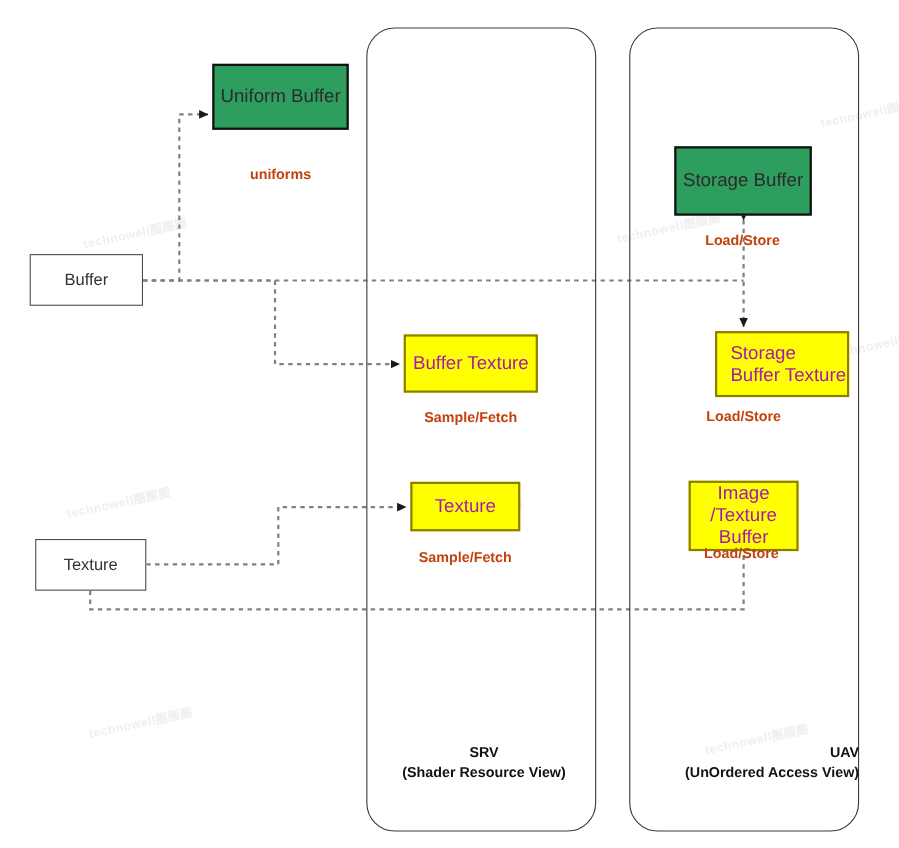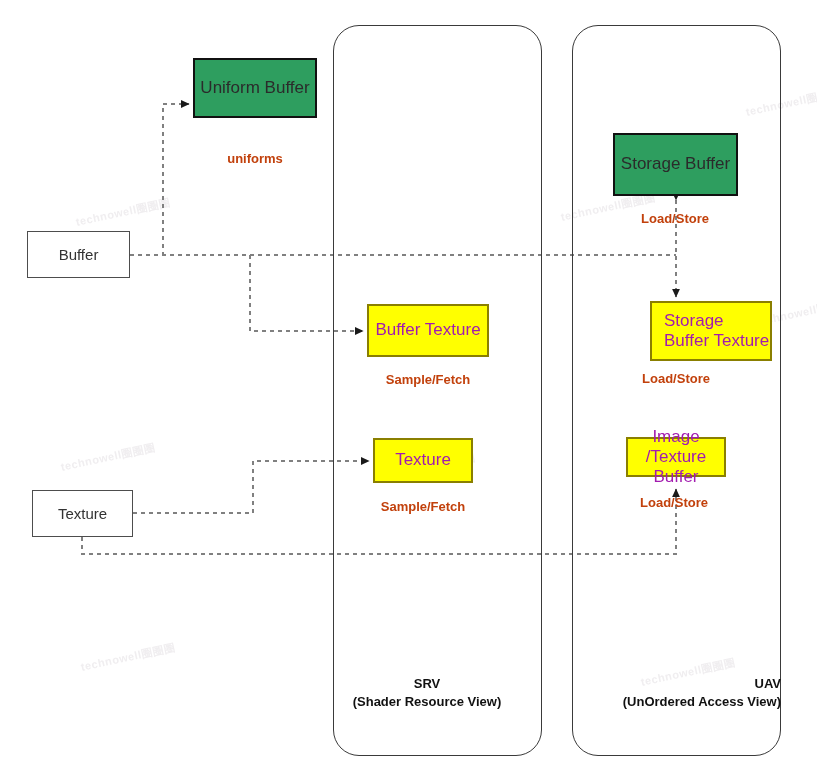--- a/index.html
+++ b/index.html
@@ -125,37 +125,37 @@
         <polyline points="130,255 250,255 250,331 363,331" fill="none" stroke="#808080" stroke-width="2" stroke-dasharray="4,4" marker-end="url(#arrowEnd)"></polyline>
         <polyline points="130,255 676,255" fill="none" stroke="#808080" stroke-width="2" stroke-dasharray="4,4"></polyline>
         <polyline points="676,200 676,297" fill="none" stroke="#808080" stroke-width="2" stroke-dasharray="4,4" marker-end="url(#arrowEnd)" marker-start="url(#arrowStart)"></polyline>
         <polyline points="133,513 253,513 253,461 369,461" fill="none" stroke="#808080" stroke-width="2" stroke-dasharray="4,4" marker-end="url(#arrowEnd)"></polyline>
         <polyline points="82,537 82,554 676,554 676,489" fill="none" stroke="#808080" stroke-width="2" stroke-dasharray="4,4" marker-end="url(#arrowEnd)"></polyline>
       </g>
   </svg>
 
   <div id="container-layer">
       <div class="container" style="left: 333px; top: 25px; width: 209px; height: 731px;"></div>
-      <div class="container-label" style="left: 330px; width: 194px; top: 675px;">SRV
+      <div class="container-label" style="left: 343px; width: 194px; top: 675px;">SRV
 (Shader Resource View)</div>
       <div class="container" style="left: 572px; top: 25px; width: 209px; height: 731px;"></div>
       <div class="container-label" style="left: 572px; width: 209px; top: 675px; text-align: right;">UAV
 (UnOrdered Access View)</div>
     </div>
 
   <div id="node-layer">
       <div class="node node-plain" style="left: 27px; top: 231px; width: 103px; height: 47px;">Buffer</div>
       <div class="node node-plain" style="left: 32px; top: 490px; width: 101px; height: 47px;">Texture</div>
       <div class="node node-green" style="left: 193px; top: 58px; width: 124px; height: 60px;">Uniform Buffer</div>
       <div class="node node-yellow" style="left: 367px; top: 304px; width: 122px; height: 53px;">Buffer Texture</div>
       <div class="node node-yellow" style="left: 373px; top: 438px; width: 100px; height: 45px;">Texture</div>
       <div class="node node-green" style="left: 613px; top: 133px; width: 125px; height: 63px;">Storage Buffer</div>
       <div class="node node-yellow left-align" style="left: 650px; top: 301px; width: 122px; height: 60px;">Storage
 Buffer Texture</div>
-      <div class="node node-yellow" style="left: 626px; top: 437px; width: 100px; height: 40px;">Image
+      <div class="node node-yellow" style="left: 626px; top: 437px; width: 100px; height: 64px;">Image
 /Texture Buffer</div>
     </div>
 
   <div id="caption-layer">
       <div class="caption" style="left: 155px; width: 200px; top: 151px;">uniforms</div>
       <div class="caption" style="left: 328px; width: 200px; top: 372px;">Sample/Fetch</div>
       <div class="caption" style="left: 323px; width: 200px; top: 499px;">Sample/Fetch</div>
       <div class="caption" style="left: 575px; width: 200px; top: 211px;">Load/Store</div>
       <div class="caption" style="left: 576px; width: 200px; top: 371px;">Load/Store</div>
       <div class="caption" style="left: 574px; width: 200px; top: 495px;">Load/Store</div>

